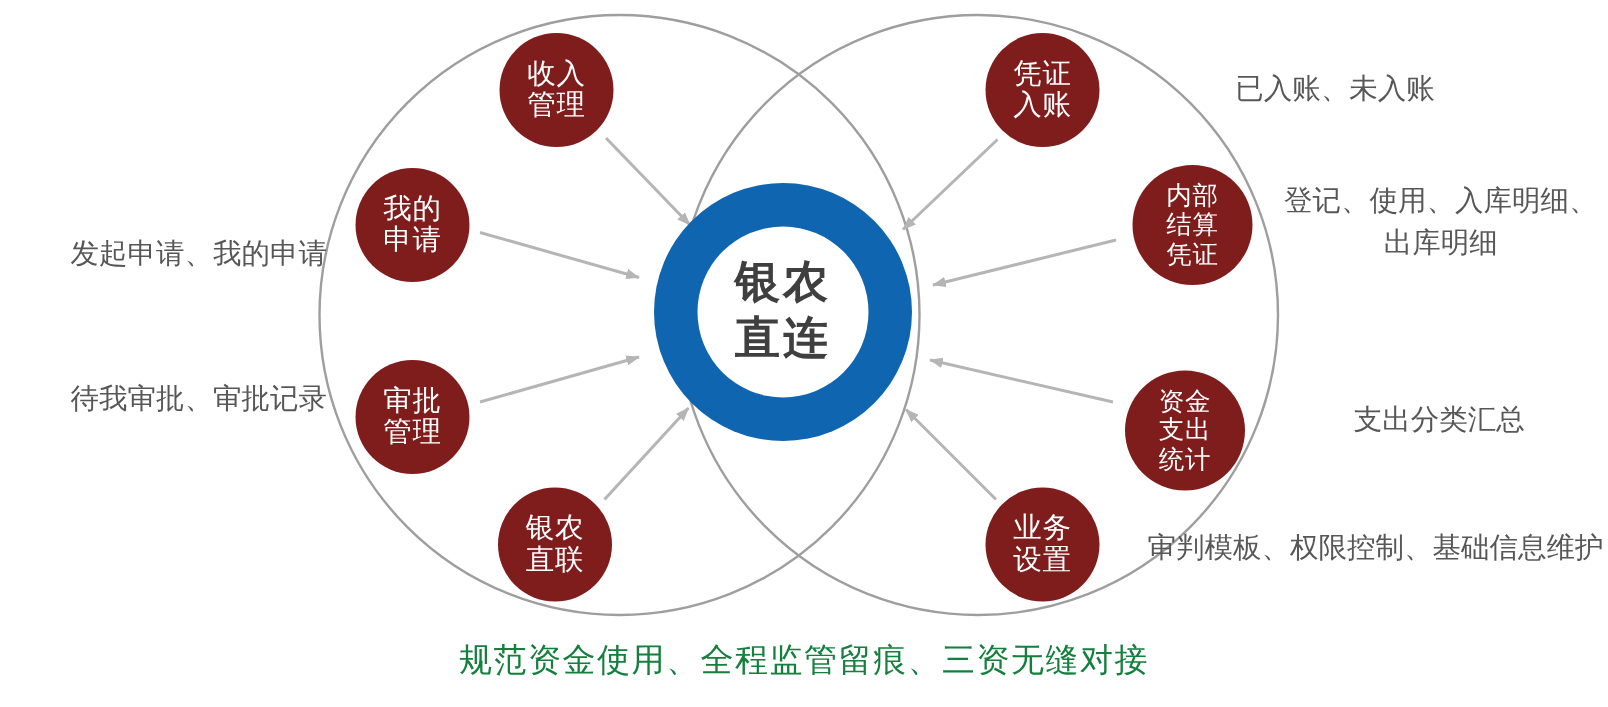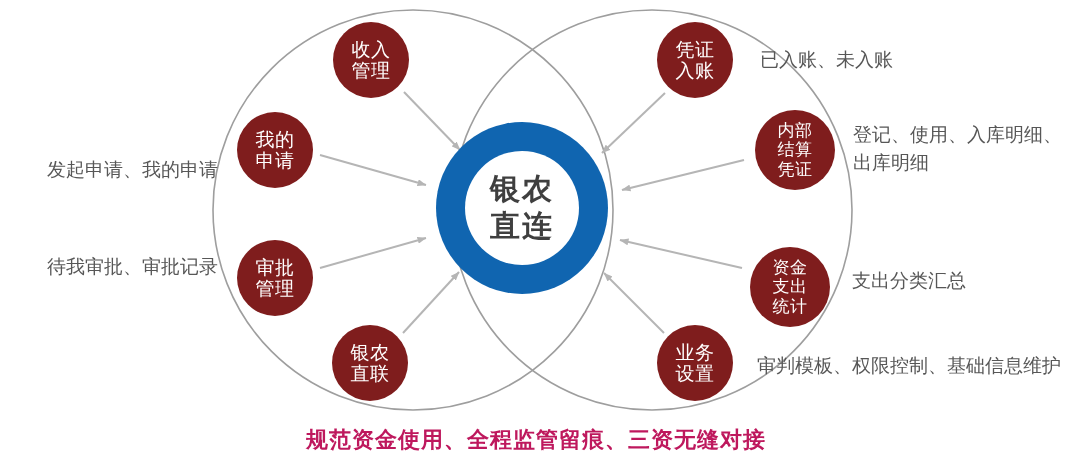--- a/index.html
+++ b/index.html
@@ -66,29 +66,29 @@
     line-height: 1.22;
     letter-spacing: 2px;
   }
   .side-label {
     position: absolute;
     color: #575757;
     font-size: 19px;
     line-height: 1.45;
     white-space: pre-line;
   }
-  .side-label.right { text-align: left; }
+  .side-label.right { text-align: center; }
   .side-label.left { text-align: right; }
   .caption {
     position: absolute;
     left: 0;
     width: 1072px;
     text-align: center;
-    color: #be185d;
-    font-weight: bold;
+    color: #15803d;
+    font-weight: normal;
     font-size: 22px;
     letter-spacing: 1px;
   }
 </style>
 </head>
 <body>
 
 <div id="diagram-root">
 
   <svg class="canvas" viewBox="0 0 1072 471">

